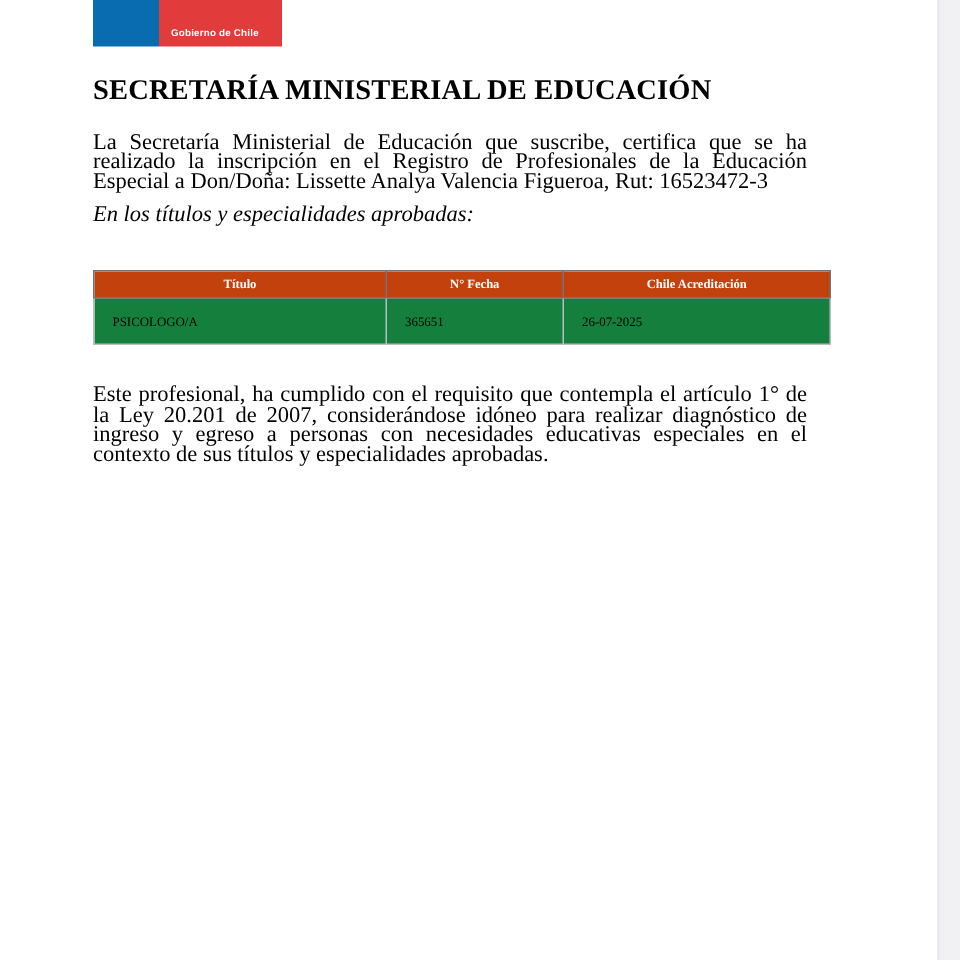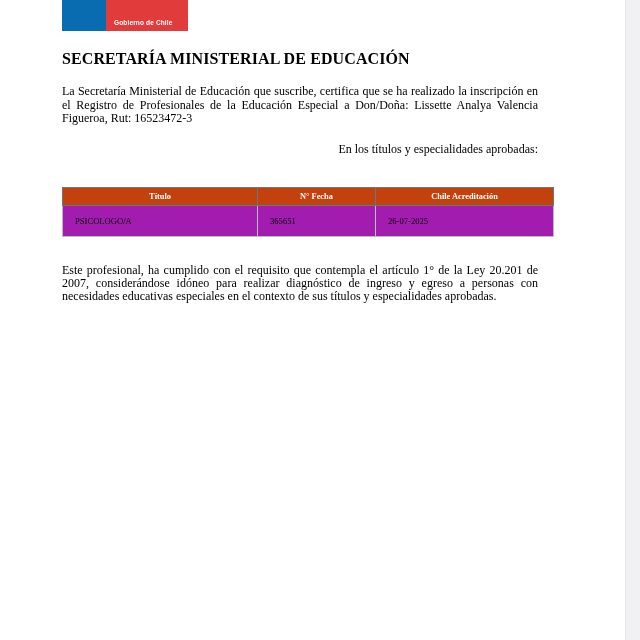--- a/index.html
+++ b/index.html
@@ -71,36 +71,36 @@
     font-family: "Liberation Sans", "DejaVu Sans", sans-serif;
     font-size: 6.5px;
     font-weight: bold;
     letter-spacing: 0.15px;
     white-space: nowrap;
   }
 
   
   .doc-title {
     margin: 19px 0 0 0;
-    font-size: 16px;
+    font-size: 19px;
     font-weight: bold;
     letter-spacing: 0.1px;
     line-height: 1.15;
     font-family: "Liberation Serif", "DejaVu Serif", serif;
   }
 
   
   .para {
-    font-size: 12px;
+    font-size: 15px;
     line-height: 13.3px;
     text-align: justify;
     margin: 0;
   }
   .para-intro { margin-top: 17px; }
-  .para-lead  { margin-top: 18px; text-align: right; }
+  .para-lead  { margin-top: 8px; text-align: left; font-style: italic; }
   .para-body  { margin-top: 27px; }
   .para-tail  { margin-top: 20px; }
 
   
   .cert-table {
     margin-top: 30px;
     width: 476px;
     border-collapse: collapse;
     table-layout: fixed;
   }
@@ -113,21 +113,21 @@
     padding: 4px 2px 4px 2px;
     border: 1px solid #6f7679;
     line-height: 1.1;
   }
   .cert-table td {
     font-size: 8.6px;
     padding: 9px 8px 9px 12px;
     border: 1px solid #b9bdbf;
     vertical-align: middle;
     height: 12px;
-    background: #a21caf;
+    background: #15803d;
   }
   .col-titulo { width: 190px; }
   .col-folio  { width: 113px; }
   .col-fecha  { width: 173px; }
 </style>
 </head>
 <body>
 
 <div class="page">
   <div class="content">

